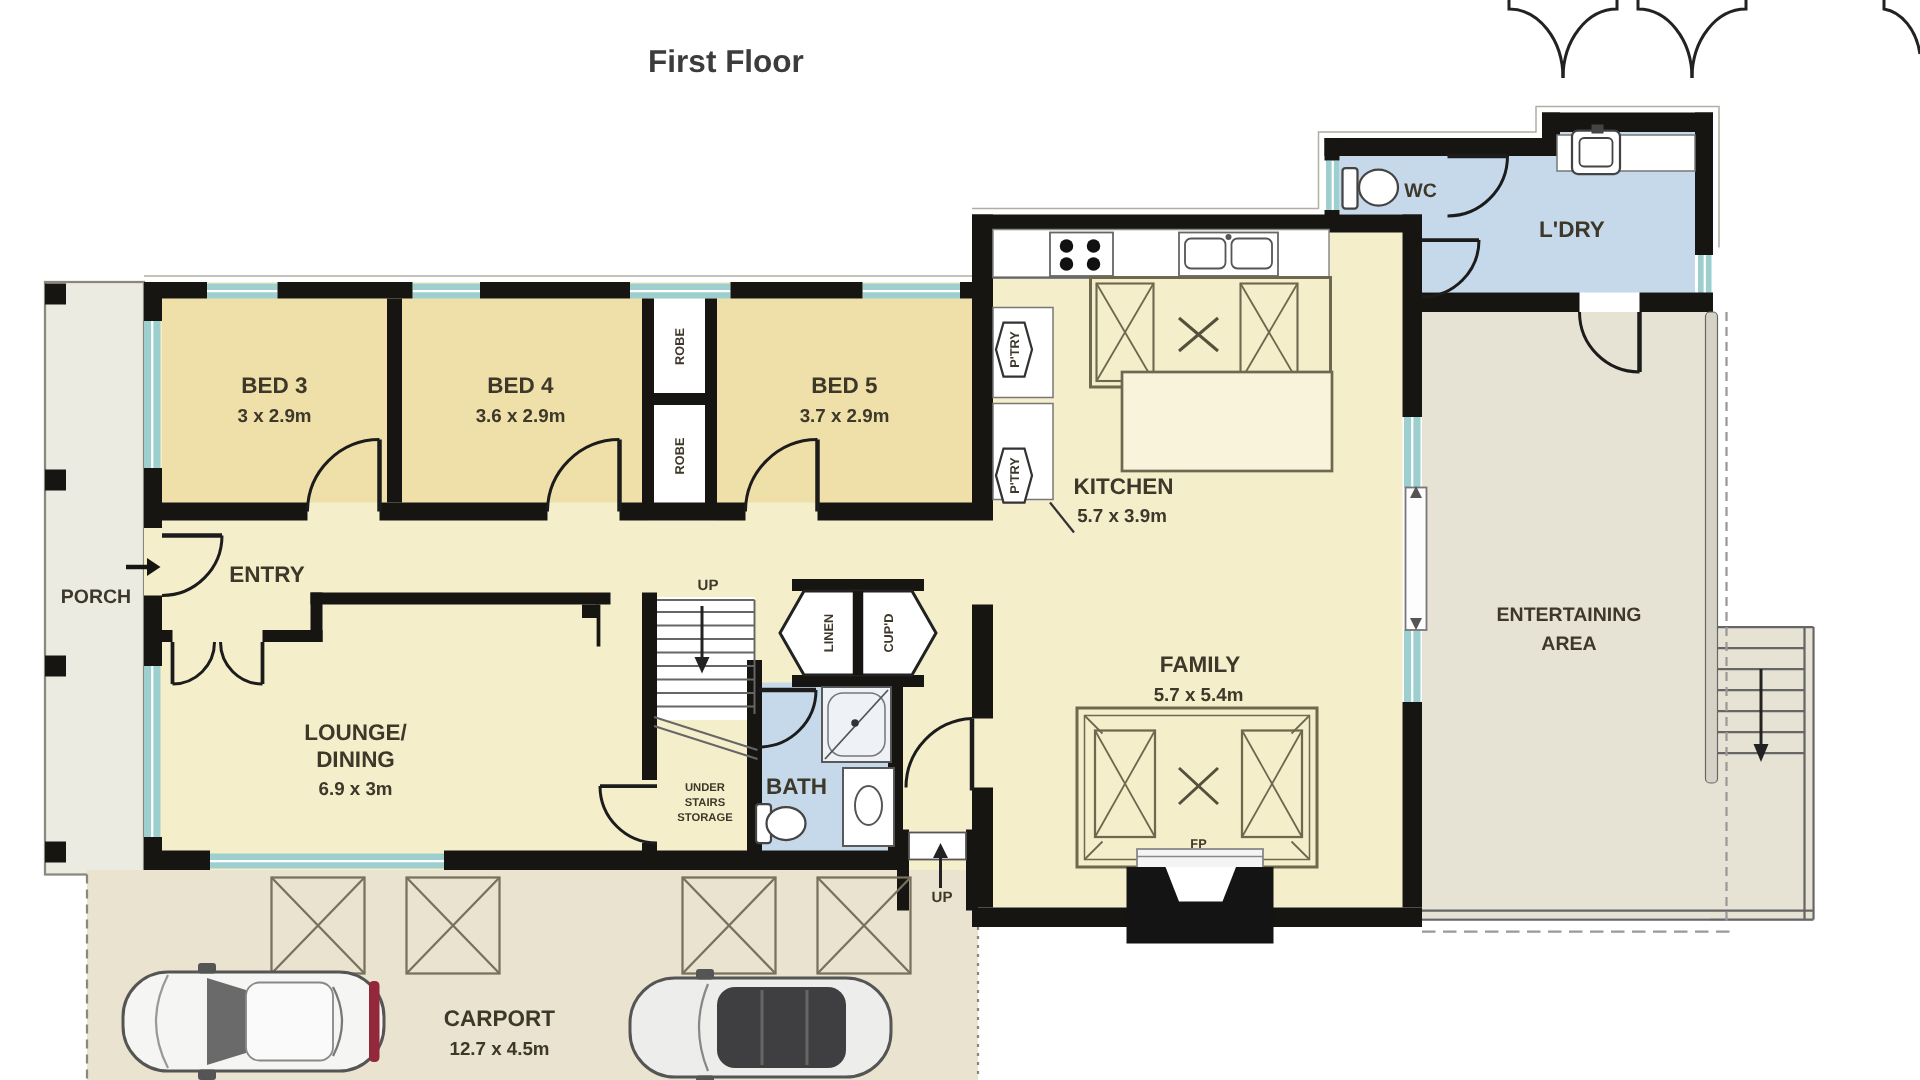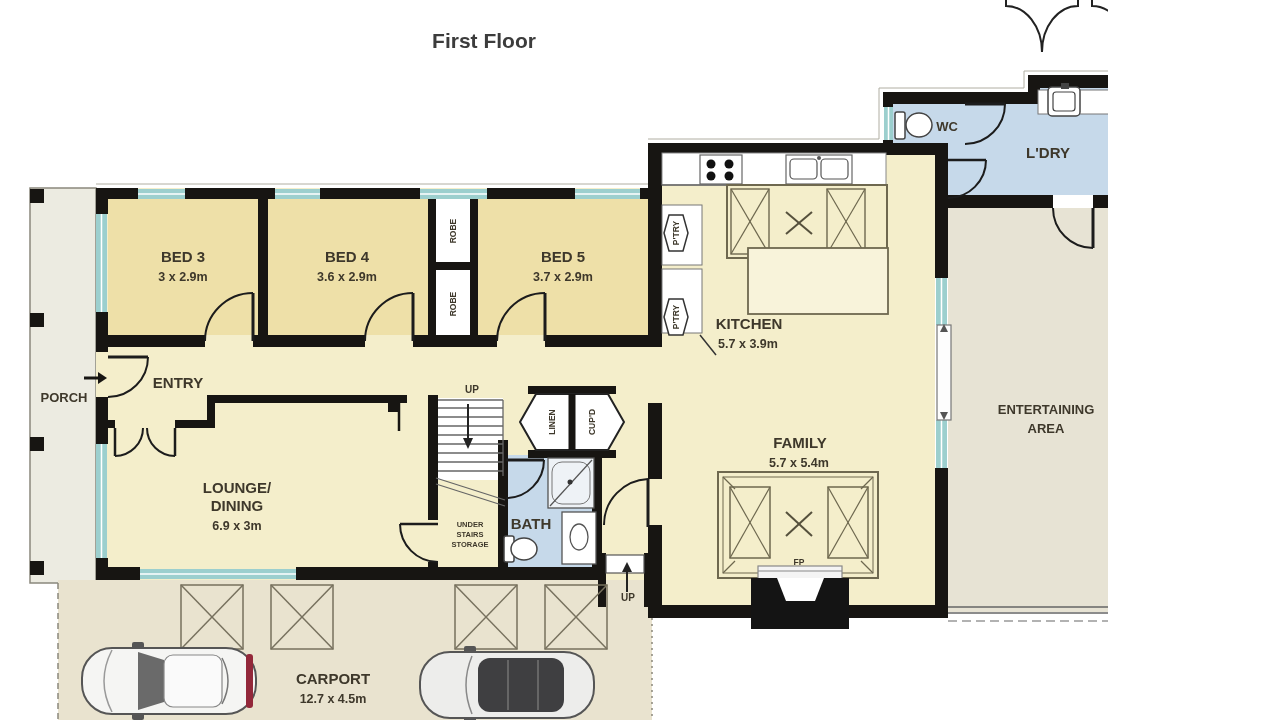--- a/index.html
+++ b/index.html
@@ -1,16 +1,16 @@
 <!DOCTYPE html>
 <html><head>
 <meta charset="utf-8">
 <style>
   html,body{margin:0;padding:0;background:#ffffff;}
-  #stage{position:relative;width:1108px;height:720px;background:#ffffff;overflow:hidden;}
+  #stage{position:relative;width:1280px;height:720px;background:#ffffff;overflow:hidden;}
   svg{display:block;}
   svg text{font-family:"Liberation Sans", sans-serif;fill:#3e382b;font-weight:bold;}
   .title-label{font-size:21px;font-weight:600;fill:#3c3c3c;}
   .room-label{font-size:15px;}
   .dim-label{font-size:12.5px;}
   .mid-label{font-size:13px;}
   .small-label{font-size:8.5px;}
   .tiny-label{font-size:7.5px;}
   .up-label{font-size:10px;}
 </style>

